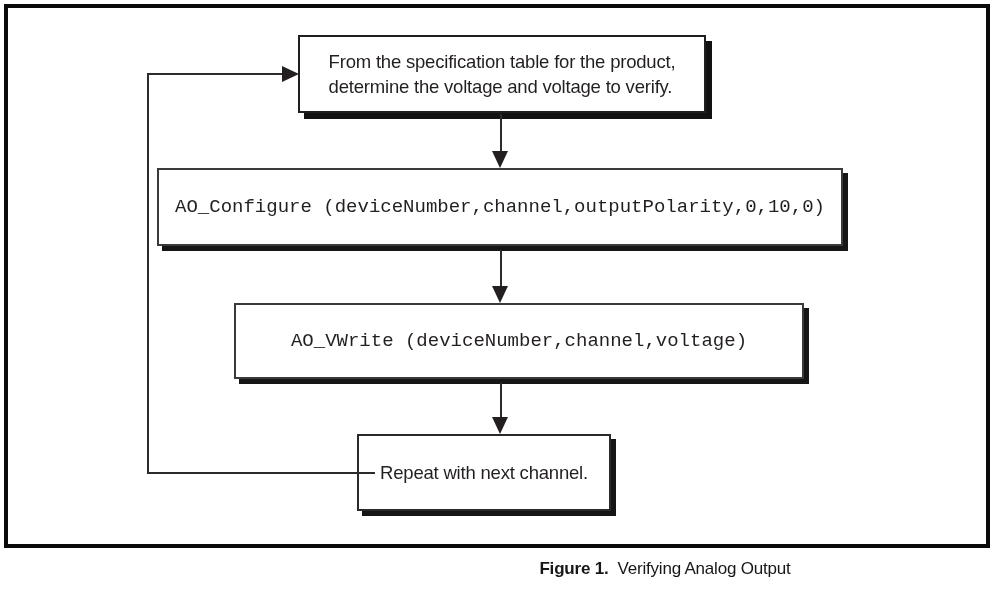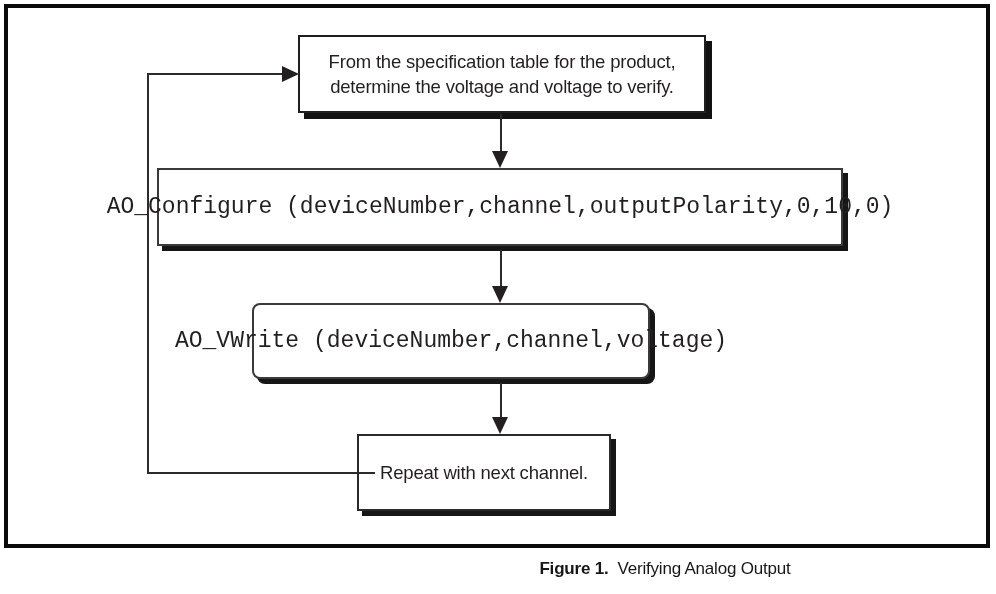--- a/index.html
+++ b/index.html
@@ -26,37 +26,36 @@
   }
   .box {
     position: absolute;
     box-sizing: border-box;
     background: #ffffff;
     border: 2px solid #3a3a3a;
     box-shadow: 5px 5px 0 #161616;
     display: flex;
     align-items: center;
     justify-content: center;
-    text-align: center;
     color: #231f20;
   }
   .box.sans {
     font-family: "Liberation Sans", sans-serif;
     font-size: 18.5px;
     letter-spacing: -0.2px;
     line-height: 25px;
   }
   .box.mono {
     font-family: "Liberation Mono", "DejaVu Sans Mono", monospace;
-    font-size: 23px;
+    font-size: 19px;
     white-space: nowrap;
   }
   .box-spec    { left: 298px; top: 35px;  width: 408px; height: 78px; border-color: #1f1f1f; box-shadow: 6px 6px 0 #121212; }
   .box-config  { left: 157px; top: 168px; width: 686px; height: 78px; }
-  .box-vwrite  { left: 252px; top: 303px; width: 398px; height: 76px; border-radius: 8px; }
+  .box-vwrite  { left: 234px; top: 303px; width: 570px; height: 76px; }
   .box-repeat  { left: 357px; top: 434px; width: 254px; height: 77px; border-color: #2a2a2a; }
 
   .line {
     position: absolute;
     background: #2b2b2b;
   }
   .arrow-down {
     position: absolute;
     width: 0; height: 0;
     border-left: 8px solid transparent;

